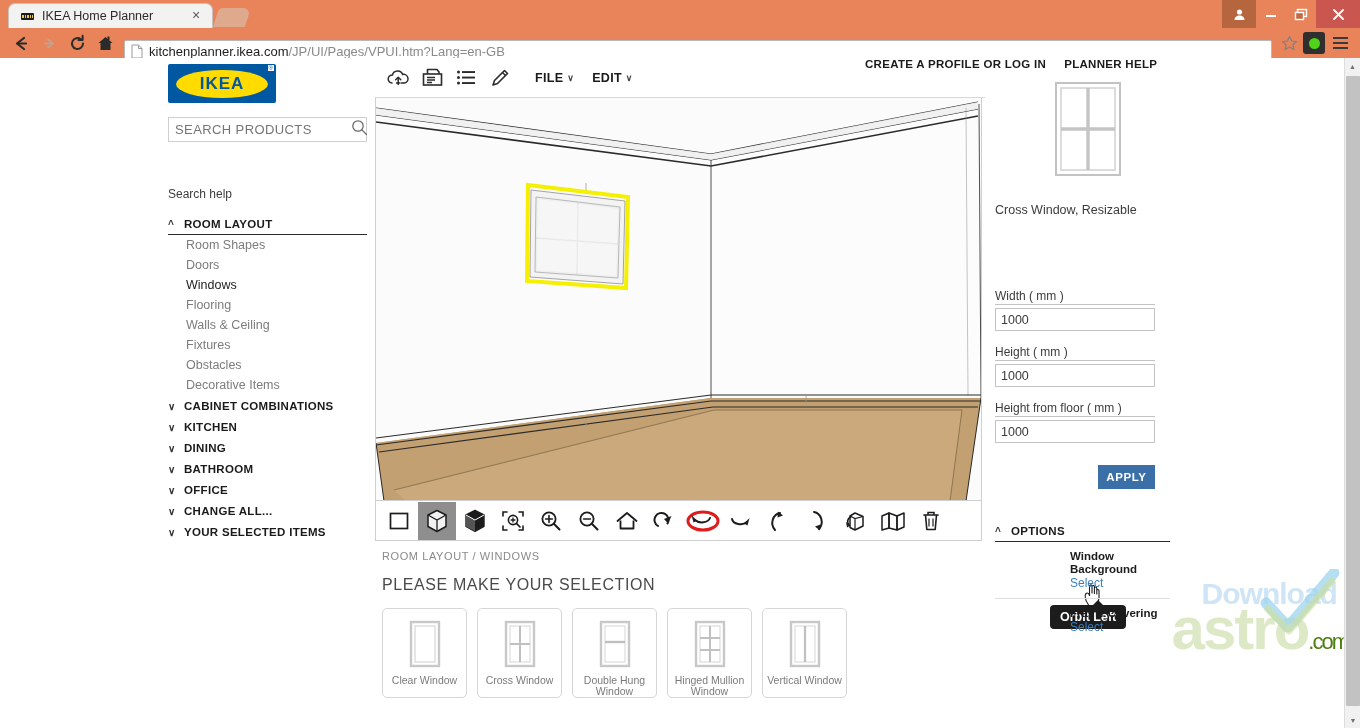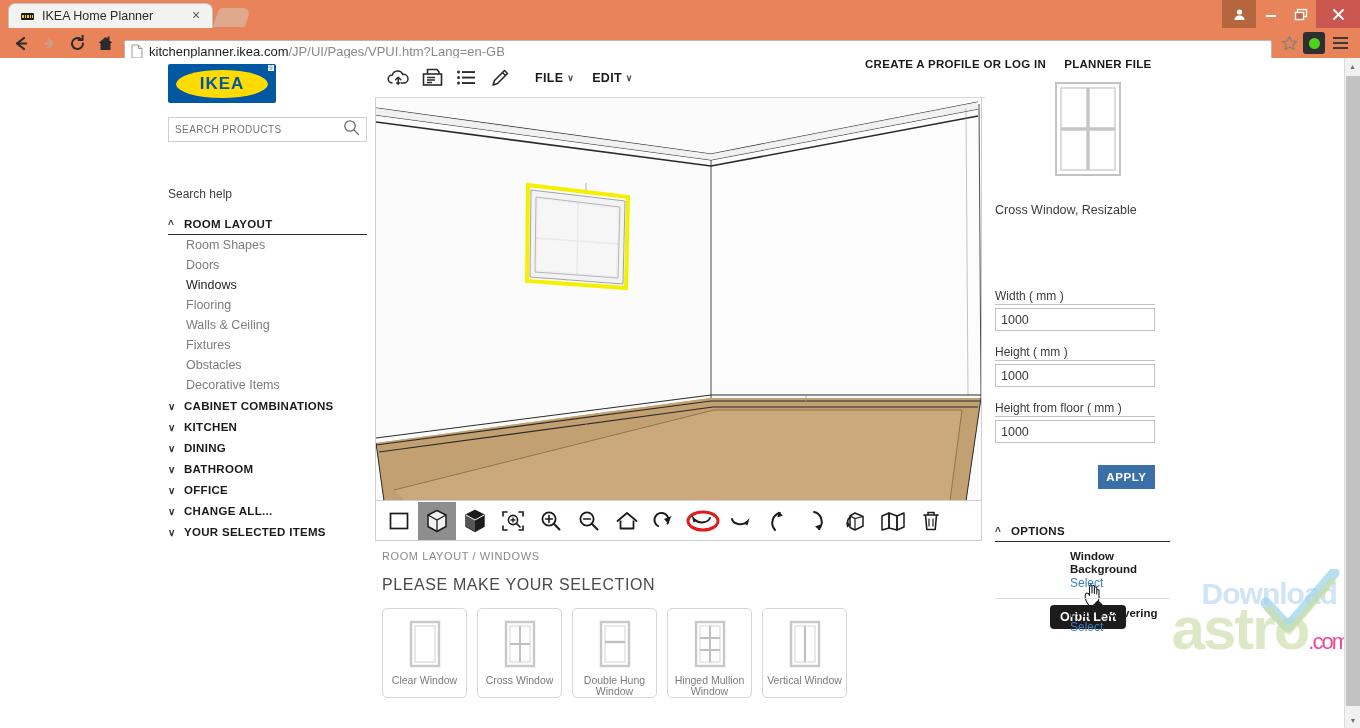--- a/index.html
+++ b/index.html
@@ -132,21 +132,21 @@
     font-size: 6px; color: #0058a3; background:#fff; line-height:1;
     padding:0 1px;
   }
   .searchbox {
     margin: 0 8px 4px 8px; height: 25px;
     border: 1px solid #cfcfcf; background:#fff;
     display: flex; align-items: center; padding: 0 6px;
   }
   .searchbox input {
     flex: 1; border: none; outline: none;
-    font-size: 10px; color: #7a7a7a; letter-spacing: .4px;
+    font-size: 13px; color: #7a7a7a; letter-spacing: .4px;
     font-family: "Liberation Sans", sans-serif;
   }
   .search-help {
     margin-left: 8px; font-size: 12px; color: #3d3d3d;
     margin-bottom: 12px; cursor: pointer; margin-top: 45px;
   }
   .nav-group {
     margin: 0 8px; display: flex; align-items: center;
     font-size: 11.5px; font-weight: bold; letter-spacing: .3px;
     color: #1a1a1a; padding: 5px 0 4px 0; cursor: pointer;
@@ -298,21 +298,21 @@
     pointer-events: none; user-select: none;
   }
   .wm-download {
     font-size: 30px; font-weight: bold; color: #cfe4f5;
     letter-spacing: -1px; margin-left: 30px;
   }
   .wm-astro {
     font-size: 60px; font-weight: bold; color: #dde9c6;
     letter-spacing: -2px; line-height: 48px; margin-top: -6px;
   }
-  .wm-com { font-size: 22px; color: #ec4899; font-weight: normal; }
+  .wm-com { font-size: 22px; color: #4d7c0f; font-weight: normal; }
   .wm-check { position: absolute; right: 6px; top: -8px; }
 
   
   .scrollbar {
     position: absolute; right: 0; top: 0;
     width: 16px; height: 670px; background: #f1f1f1;
     border-left: 1px solid #dcdcdc;
   }
   .sb-arrow {
     height: 16px; display: flex; align-items: center; justify-content: center;
@@ -420,21 +420,21 @@
       </div>
   </div>
 </div>
 
 <div class="page">
 
   <div class="page-scroll-pad"></div>
 
   <div class="header-links">
     <span>CREATE A PROFILE OR LOG IN</span>
-    <span>PLANNER FILE</span>
+    <span>PLANNER HELP</span>
   </div>
 
   <div class="sidebar">
     <div class="ikea-logo">
       <div class="ikea-oval">IKEA</div>
       <span class="ikea-reg">®</span>
     </div>
 
     <div class="searchbox">
       <input type="text" placeholder="SEARCH PRODUCTS" style="">

